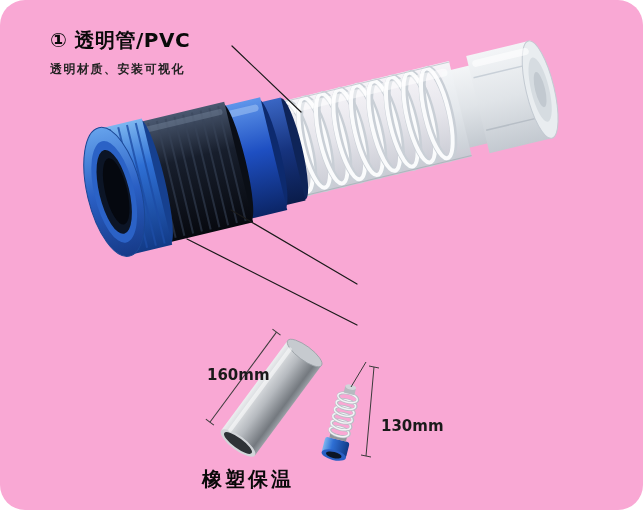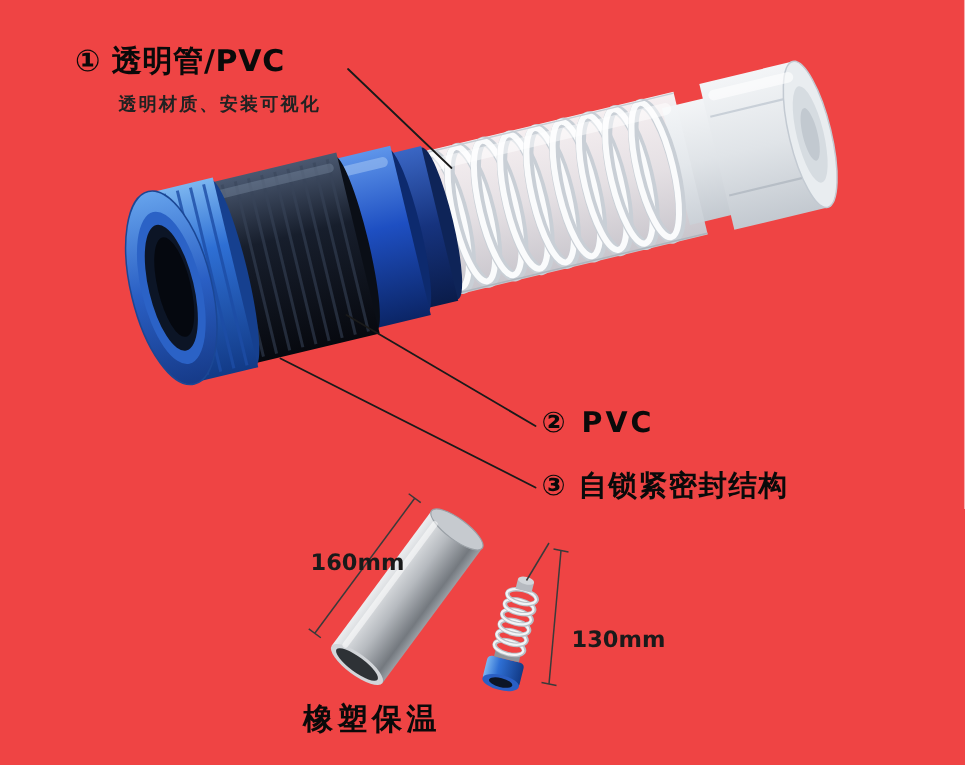--- a/index.html
+++ b/index.html
@@ -1,24 +1,24 @@
 <!DOCTYPE html>
 <html><head>
 <meta charset="utf-8">
 <style>
   html,body{margin:0;padding:0;background:#ffffff;}
   .stage{
-    position:relative;width:643px;height:510px;background:#ef4444;overflow:hidden;
-    font-family:"DejaVu Sans","Liberation Sans",sans-serif;color:#111;
+    position:relative;width:643px;height:510px;background:#f9a8d4;overflow:hidden;
+    font-family:"DejaVu Sans","Liberation Sans",sans-serif;color:#111;border-radius:25px;
   }
   .art{position:absolute;left:0;top:0;}
   .label{position:absolute;white-space:nowrap;}
   .callout-title{font-size:20px;font-weight:bold;letter-spacing:.5px;color:#0a0a0a;}
   .callout-title .num{margin-right:7px;}
-  .callout-sub{margin-left:29px;margin-top:7px;font-size:12px;font-weight:600;letter-spacing:1.5px;color:#222;}
+  .callout-sub{margin-top:7px;font-size:12px;font-weight:600;letter-spacing:1.5px;color:#222;}
   .callout-2,.callout-3{font-size:19px;font-weight:bold;color:#0a0a0a;}
   .callout-2{left:361px;top:271px;letter-spacing:2px;}
   .callout-3{left:361px;top:311px;letter-spacing:1px;}
   .callout-1{left:50px;top:27px;}
   .dim{font-size:15px;font-weight:600;color:#1a1a1a;}
   .dim-160{left:183px;top:366px;margin-left:24px;}
   .dim-phi{left:353px;top:341px;}
   .dim-130{left:381px;top:417px;}
   .caption{left:202px;top:466px;font-size:20px;font-weight:bold;letter-spacing:3px;color:#0a0a0a;}
 </style>
@@ -195,28 +195,20 @@
     <line x1="366" y1="362" x2="351" y2="387" stroke="#3a3a3a" stroke-width="1"></line>
   </svg>
 
   <div class="label callout-1">
     <div class="callout-title">
       <span class="num">①</span><span>透明管/PVC</span>
     </div>
     <div class="callout-sub">透明材质、安装可视化</div>
   </div>
 
-  <div class="label callout-2">
-    <span class="num">②</span>
-    <span>PVC</span>
-  </div>
-
-  <div class="label callout-3">
-    <span class="num">③</span>
-    <span>自锁紧密封结构</span>
-  </div>
+
 
   <div class="label dim dim-160">160mm</div>
   <div class="label dim dim-130">130mm</div>
 
   <div class="label caption">橡塑保温</div>
 
 </div>
 
 </body></html>

